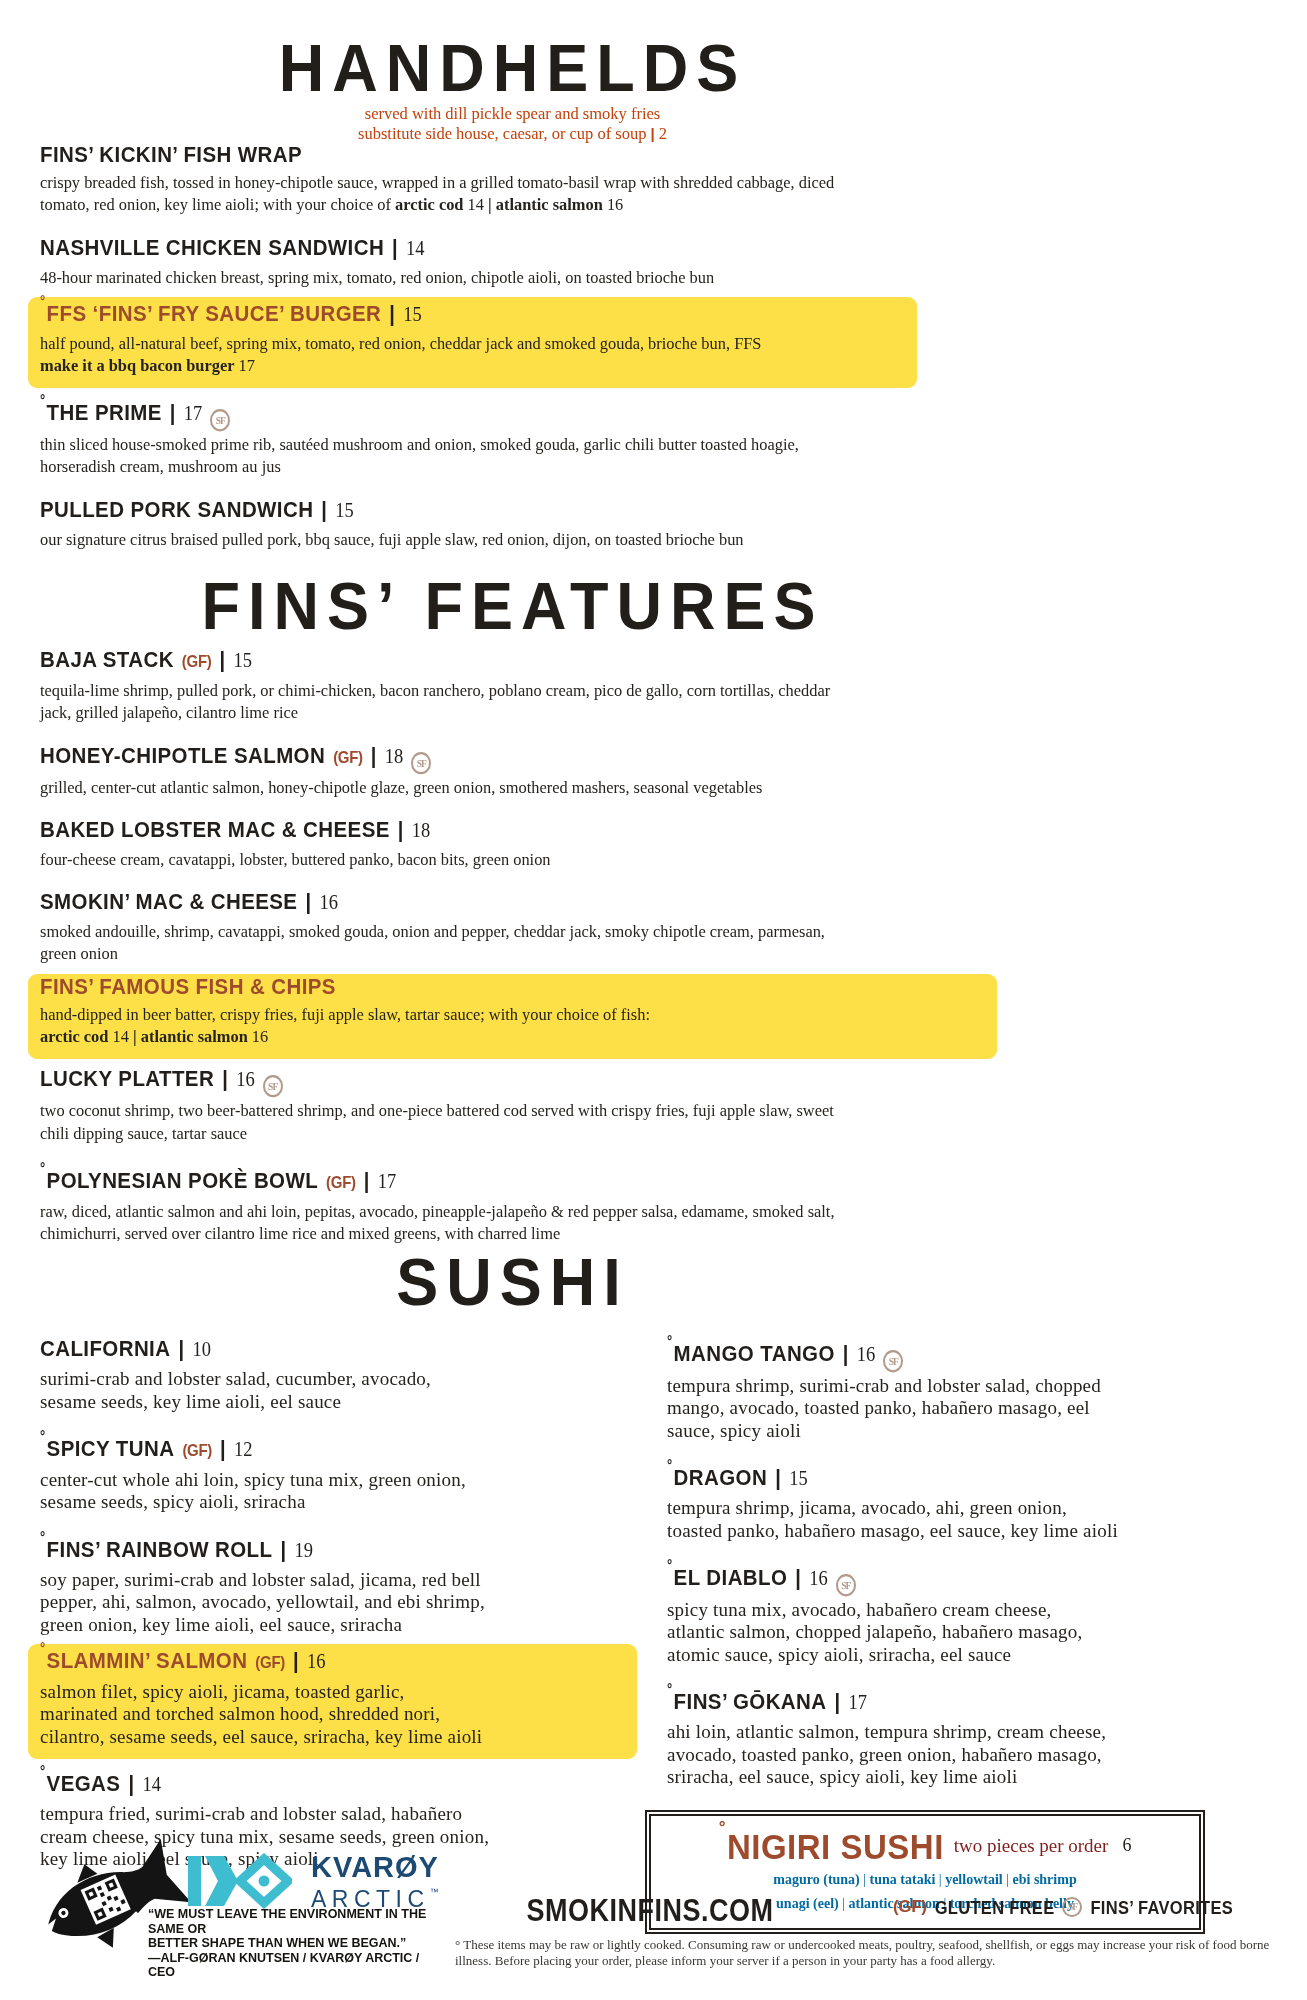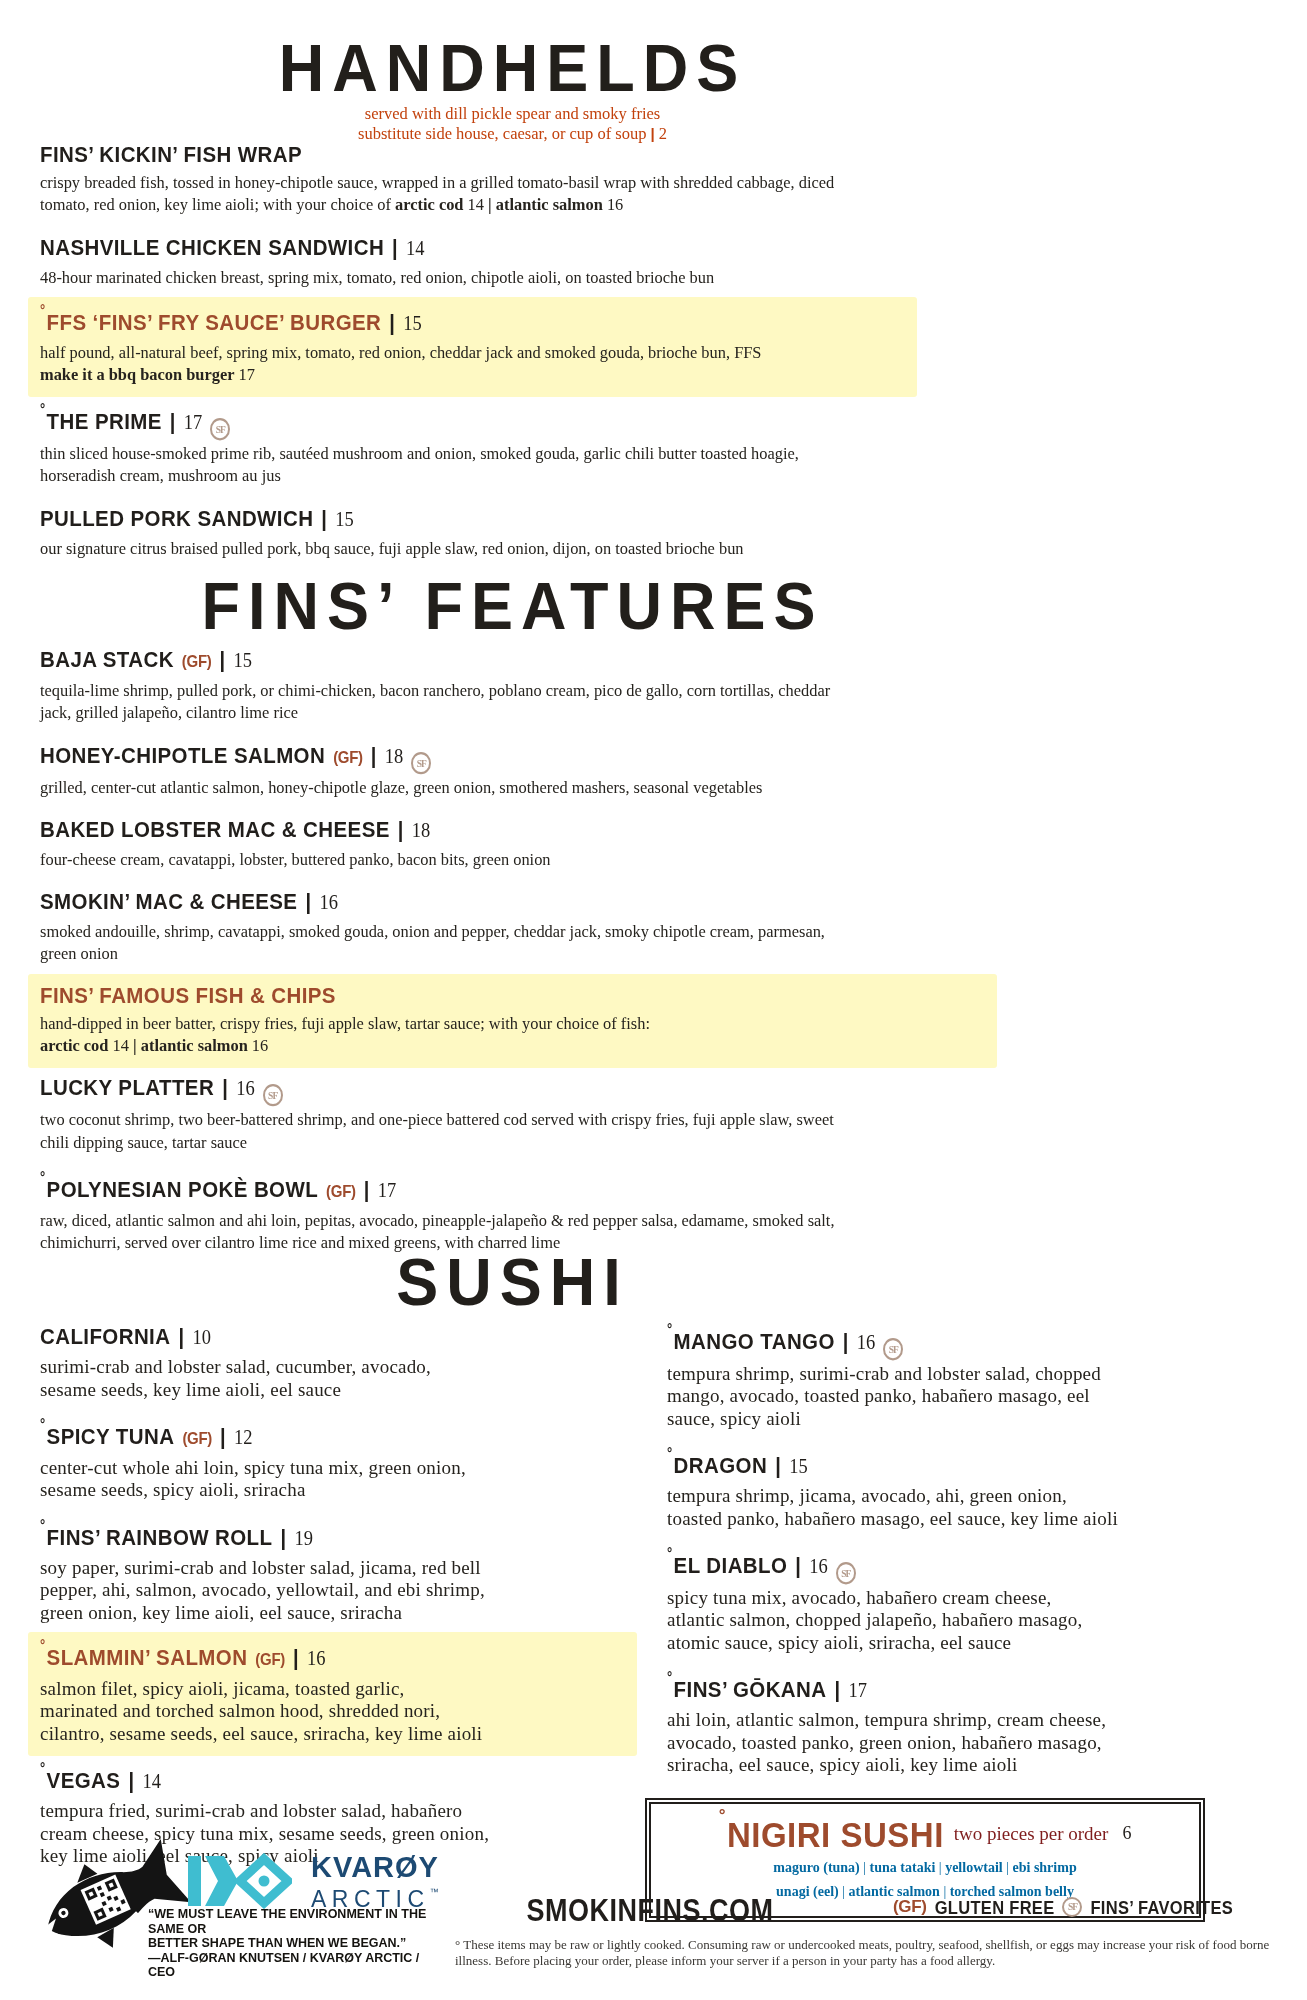--- a/index.html
+++ b/index.html
@@ -25,24 +25,24 @@
   .deg{font-size:13px;position:relative;top:-6px;margin-right:1px;font-weight:700}
   .gf{color:#9e4b2d;font-size:15px;letter-spacing:-.3px}
   .pipe{font-size:20px}
   .price{font-family:"Liberation Serif",serif;font-weight:400;font-size:18.5px;letter-spacing:0}
   .fav{width:20px;height:20px;border:2px solid #b29a8b;border-radius:50%;box-sizing:border-box;
       display:inline-flex;align-items:center;justify-content:center;position:relative;top:3px;
       font-family:"Liberation Serif",serif;font-size:9.5px;font-weight:700;color:#b29a8b;letter-spacing:-1px}
   .accent .mi-name{color:#9e4b2d}
   .mi-desc{font-size:16.4px;line-height:22.3px;color:#26231e}
   .b{font-weight:700}
-  .hl{background:#fef9c3;border-radius:3px;padding:11px 12px 11px;margin:-13px -12px 10px}
+  .hl{background:#fde047;border-radius:9px;padding:2px 12px 11px;margin:-13px -12px 10px}
   .hl-narrow{margin-right:68px}
 
-  .cols{display:flex;gap:42px;margin-top:15px}
+  .cols{display:flex;gap:42px;margin-top:27px}
   .col-l{width:585px}
   .col-r{width:538px}
   .cols .mi-desc{font-size:19px;letter-spacing:.2px;line-height:22.5px}
 
   .nigiri{border:6px double #211e1b;margin:14px 0 0 -22px;width:560px;box-sizing:border-box;
       padding:8px 6px 12px;text-align:center}
   .nigiri-head{display:flex;justify-content:center;align-items:center;gap:10px;white-space:nowrap}
   .nigiri-title{font-family:"Liberation Sans",sans-serif;font-stretch:condensed;font-weight:700;
       font-size:33px;line-height:38px;letter-spacing:.5px;color:#9e4b2d;
       transform:scaleY(1.08);transform-origin:center bottom}

